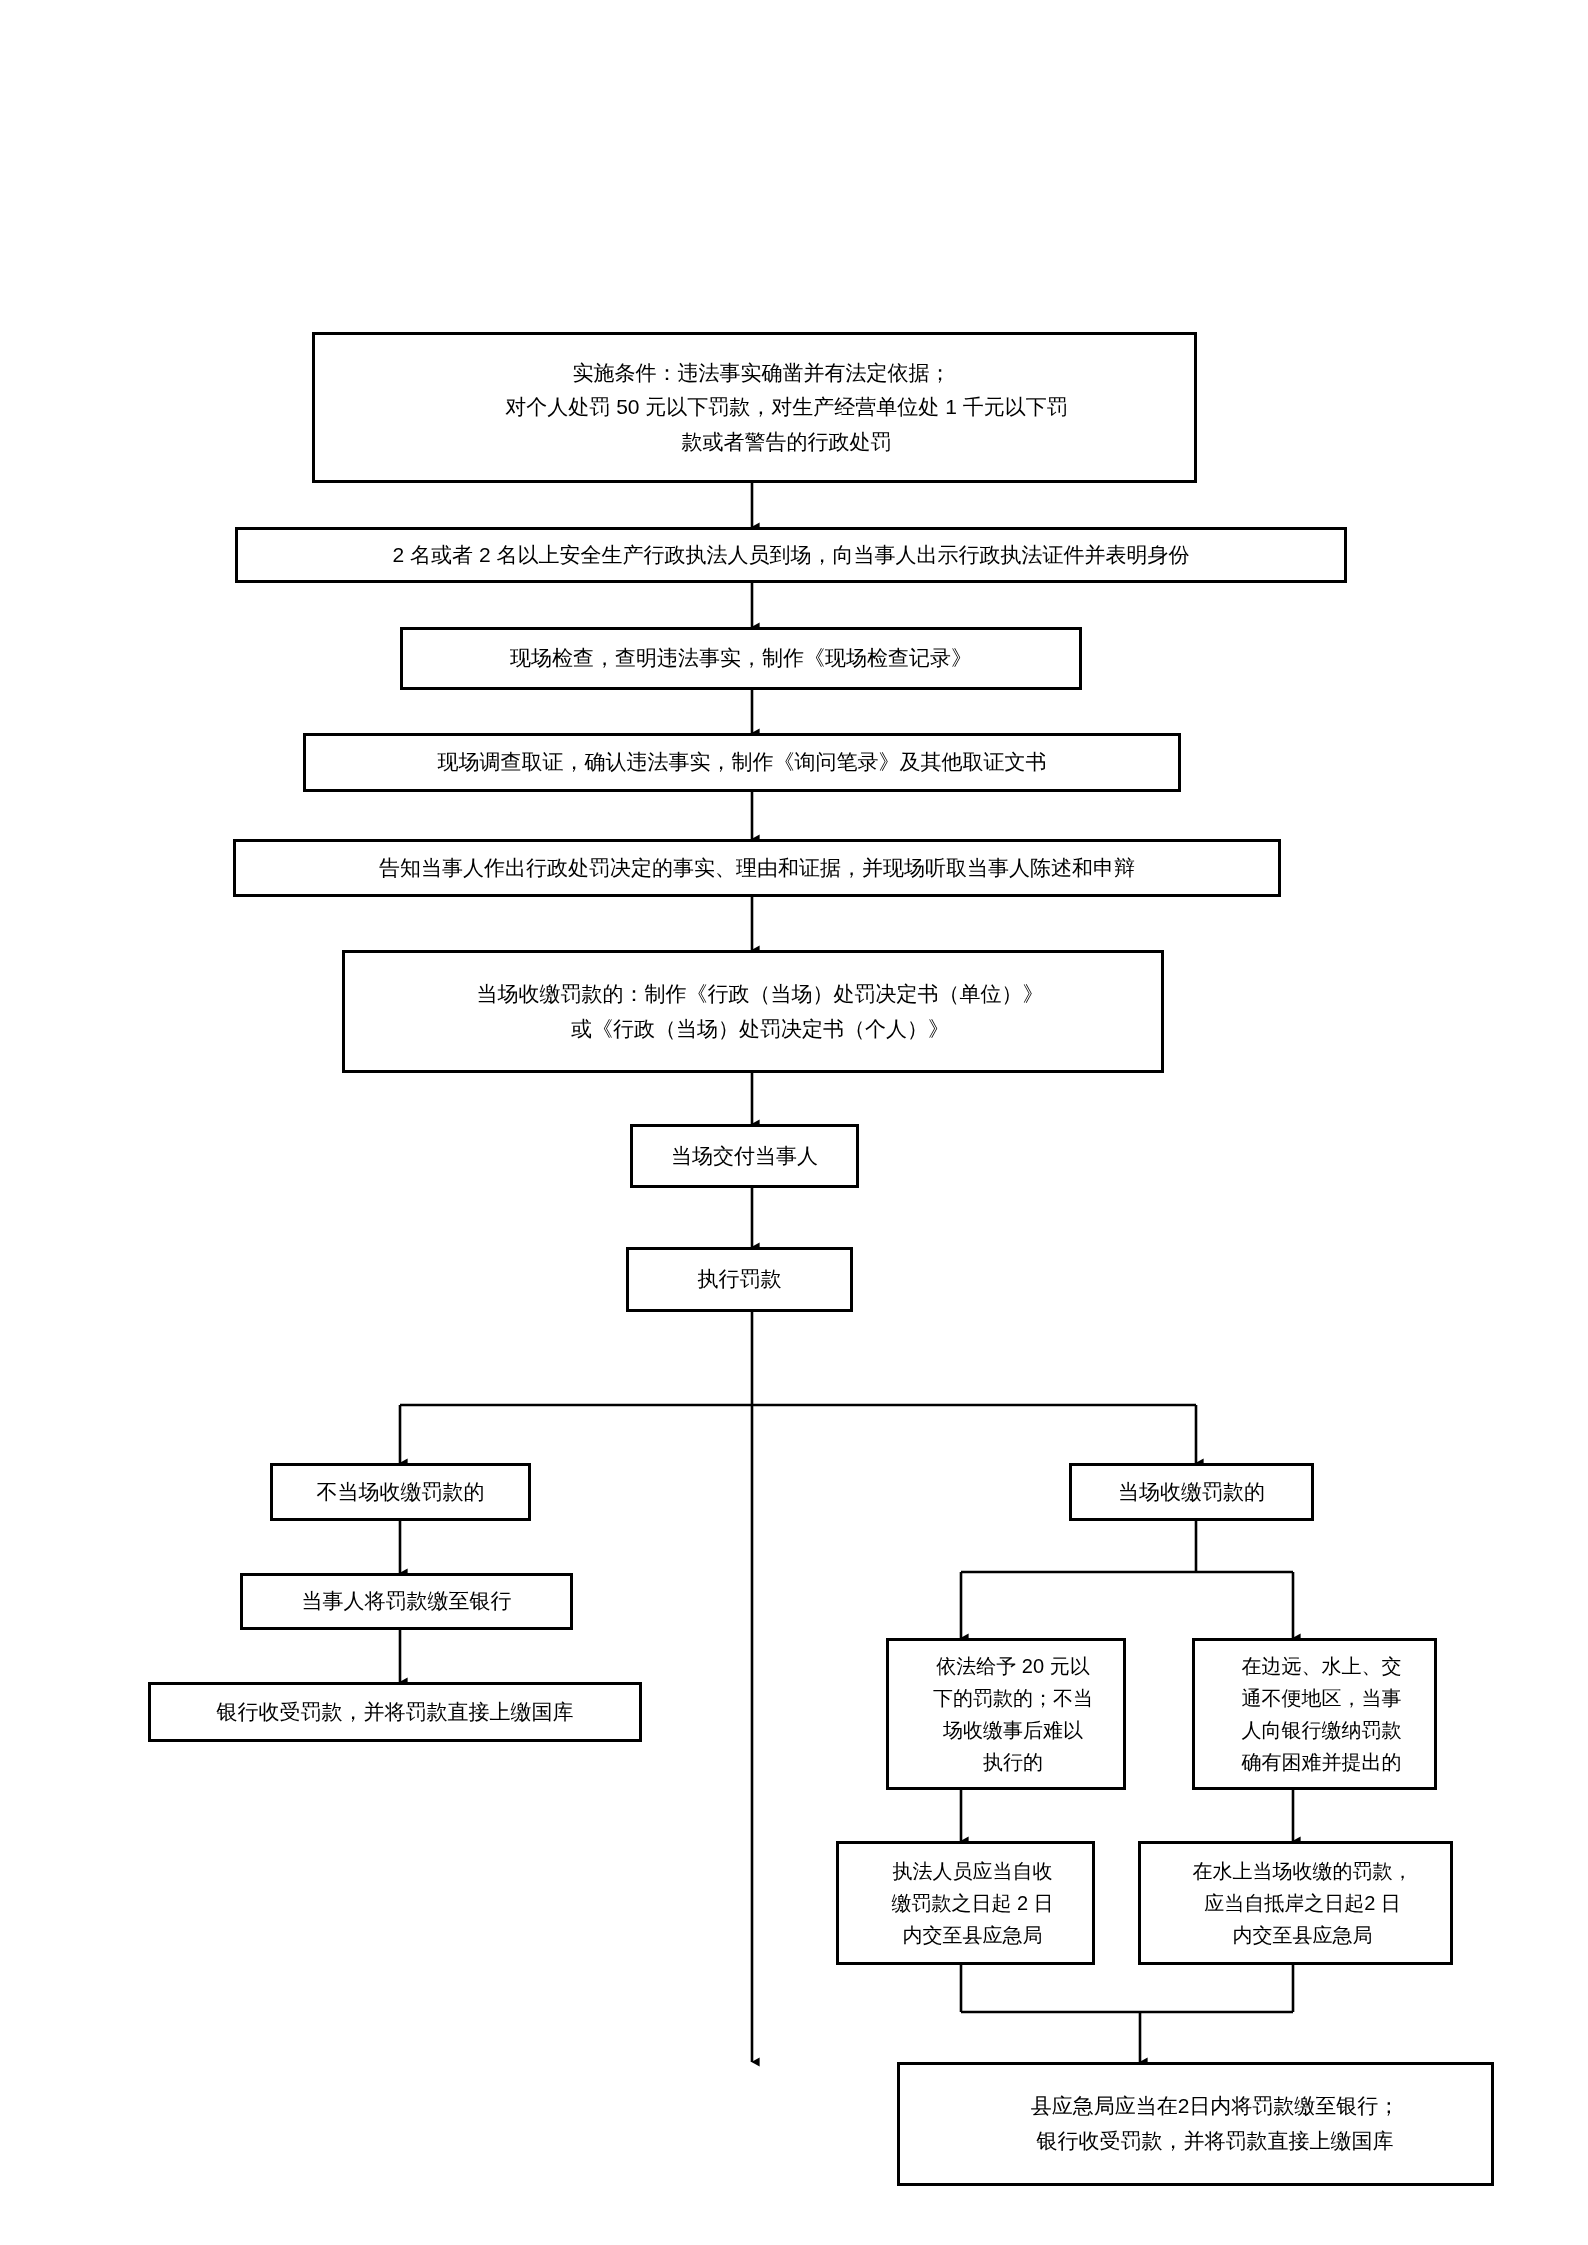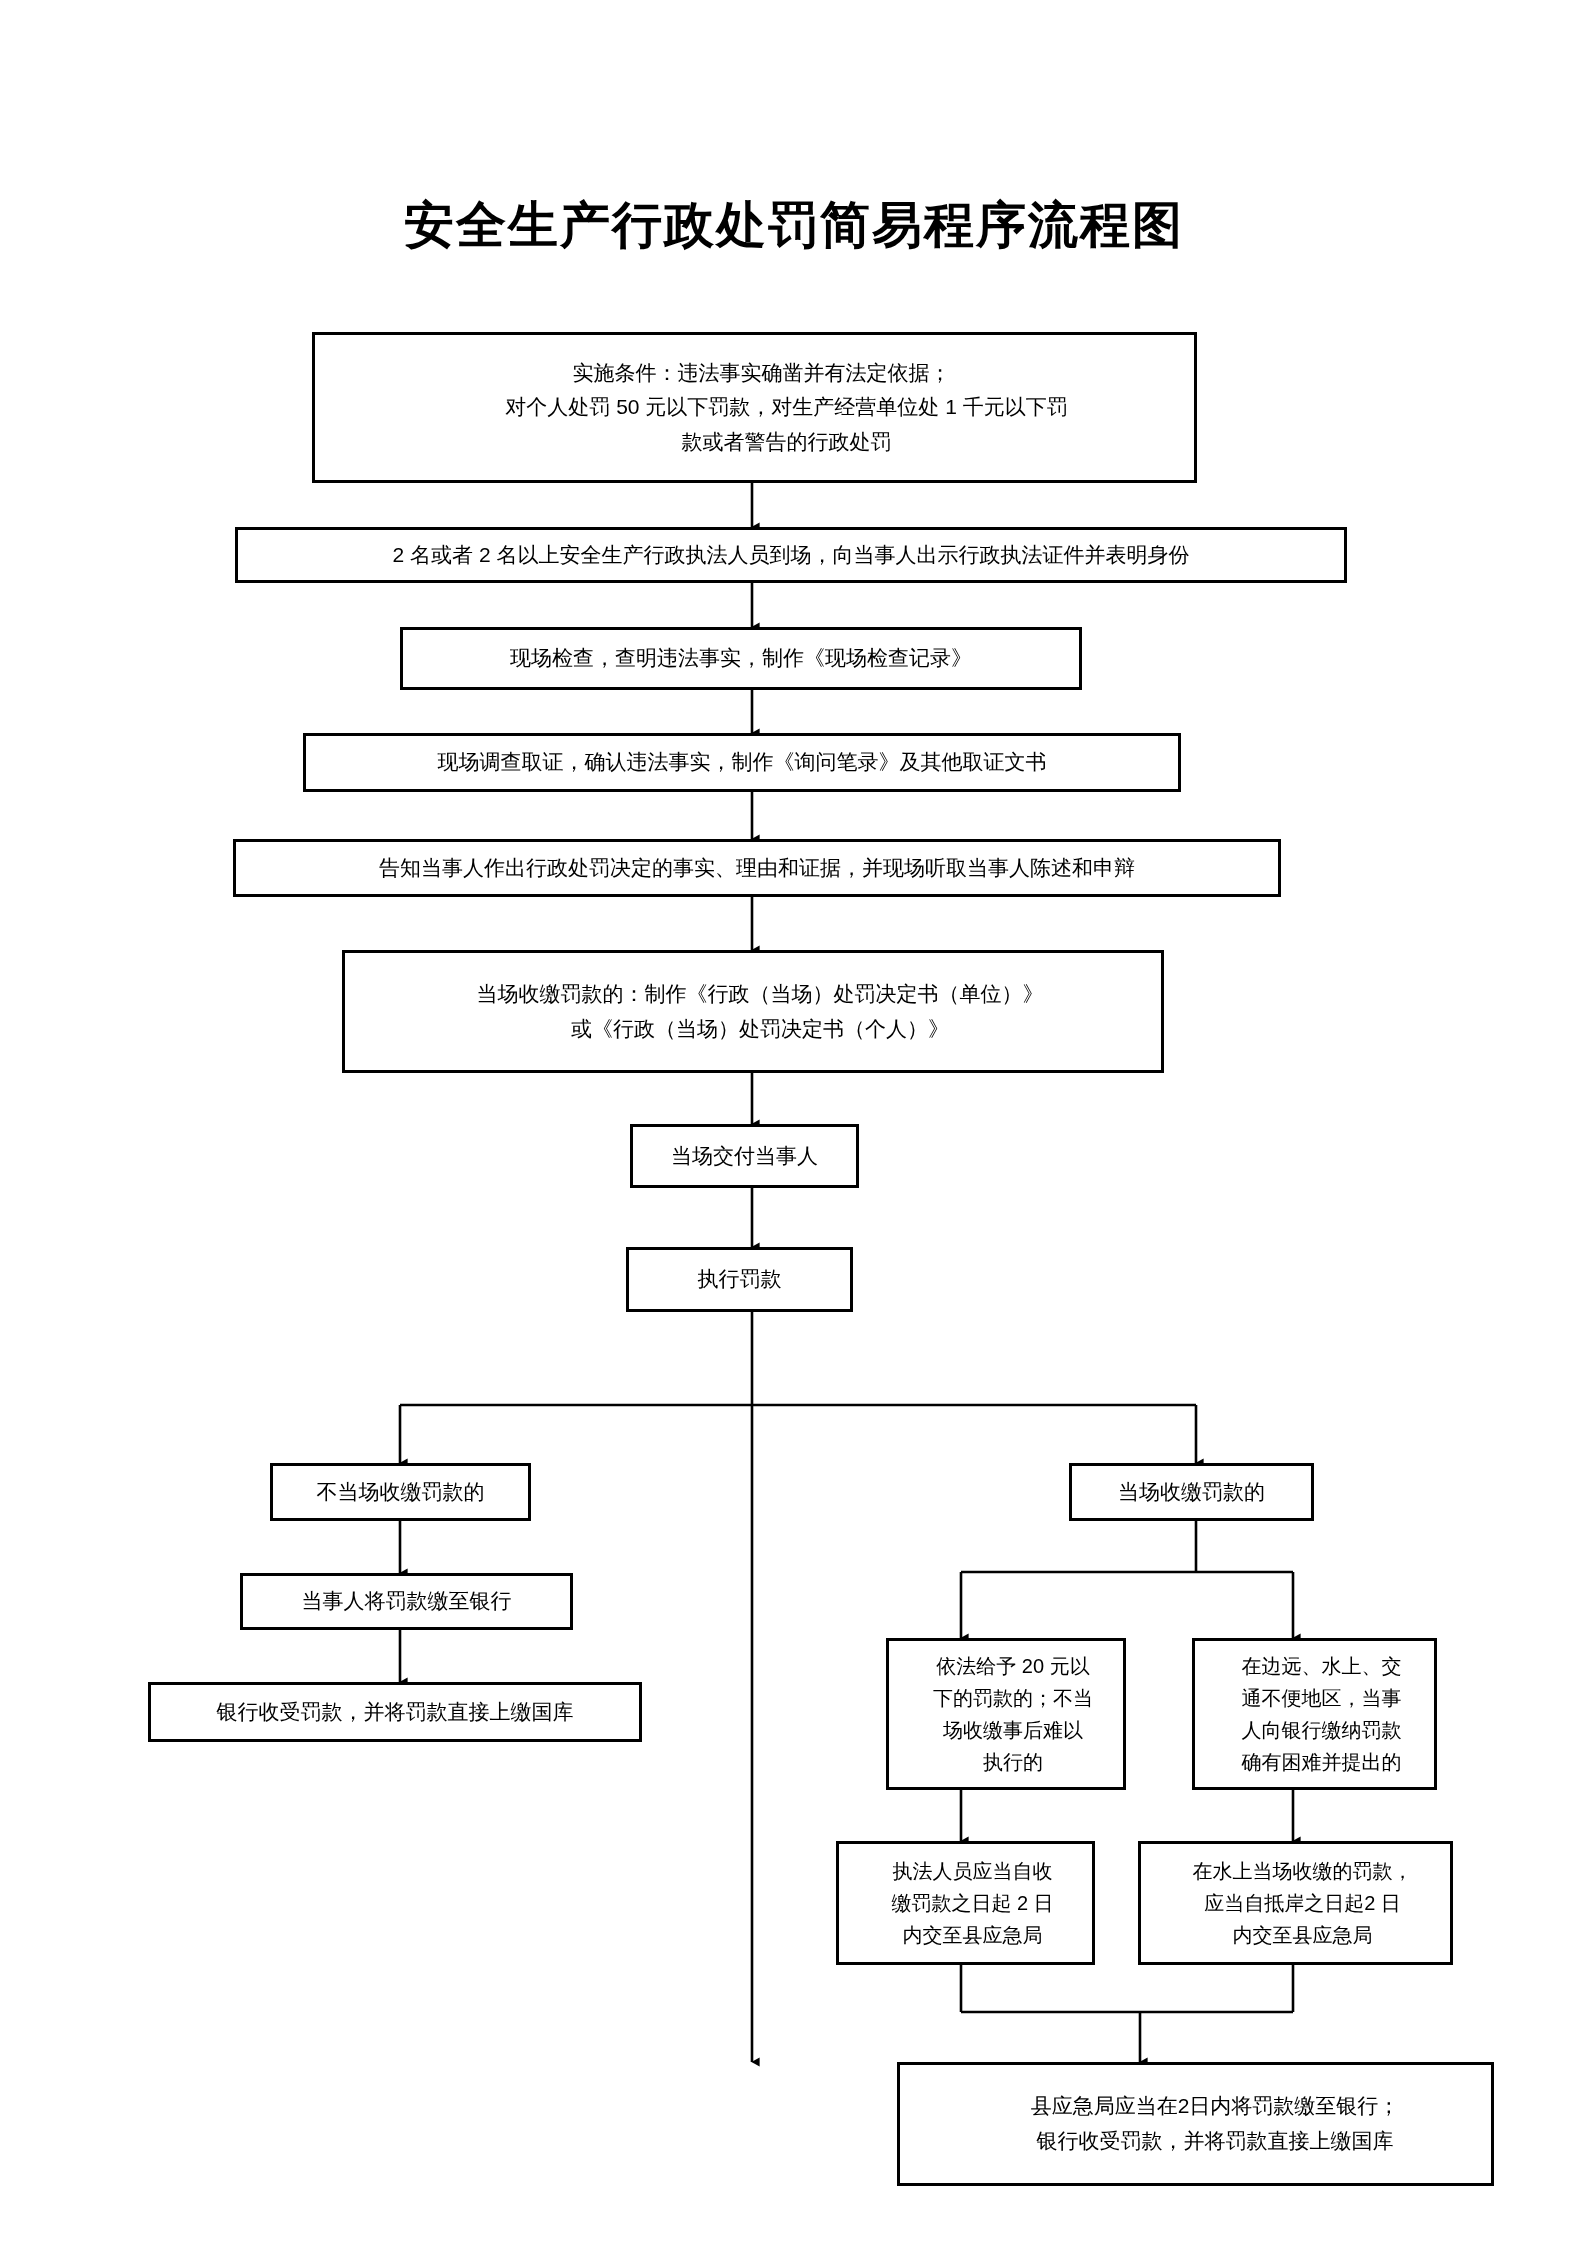--- a/index.html
+++ b/index.html
@@ -60,21 +60,20 @@
   .left { align-items: center; text-align: left; }
   .small { font-size: 20px; line-height: 1.6; }
   .hang { padding-left: 14px; }
   .hang2 { padding-left: 64px; }
 </style>
 </head>
 <body>
 
 <div id="page">
 
-  <div id="title">安全生产行政处罚简易程序流程图</div>
 
   <svg id="wires" viewBox="0 0 1588 2245" xmlns="http://www.w3.org/2000/svg">
     <defs>
       <marker id="ah" markerWidth="10" markerHeight="10" refX="4.6" refY="7.6" orient="auto" markerUnits="userSpaceOnUse">
         <path d="M0.2,0 L9,0 L4.6,8.2 Z" fill="#000000"></path>
       </marker>
     </defs>
     <g stroke="#000000" stroke-width="2.6" fill="none">
 
       <line x1="752" y1="483" x2="752" y2="527" marker-end="url(#ah)"></line>

